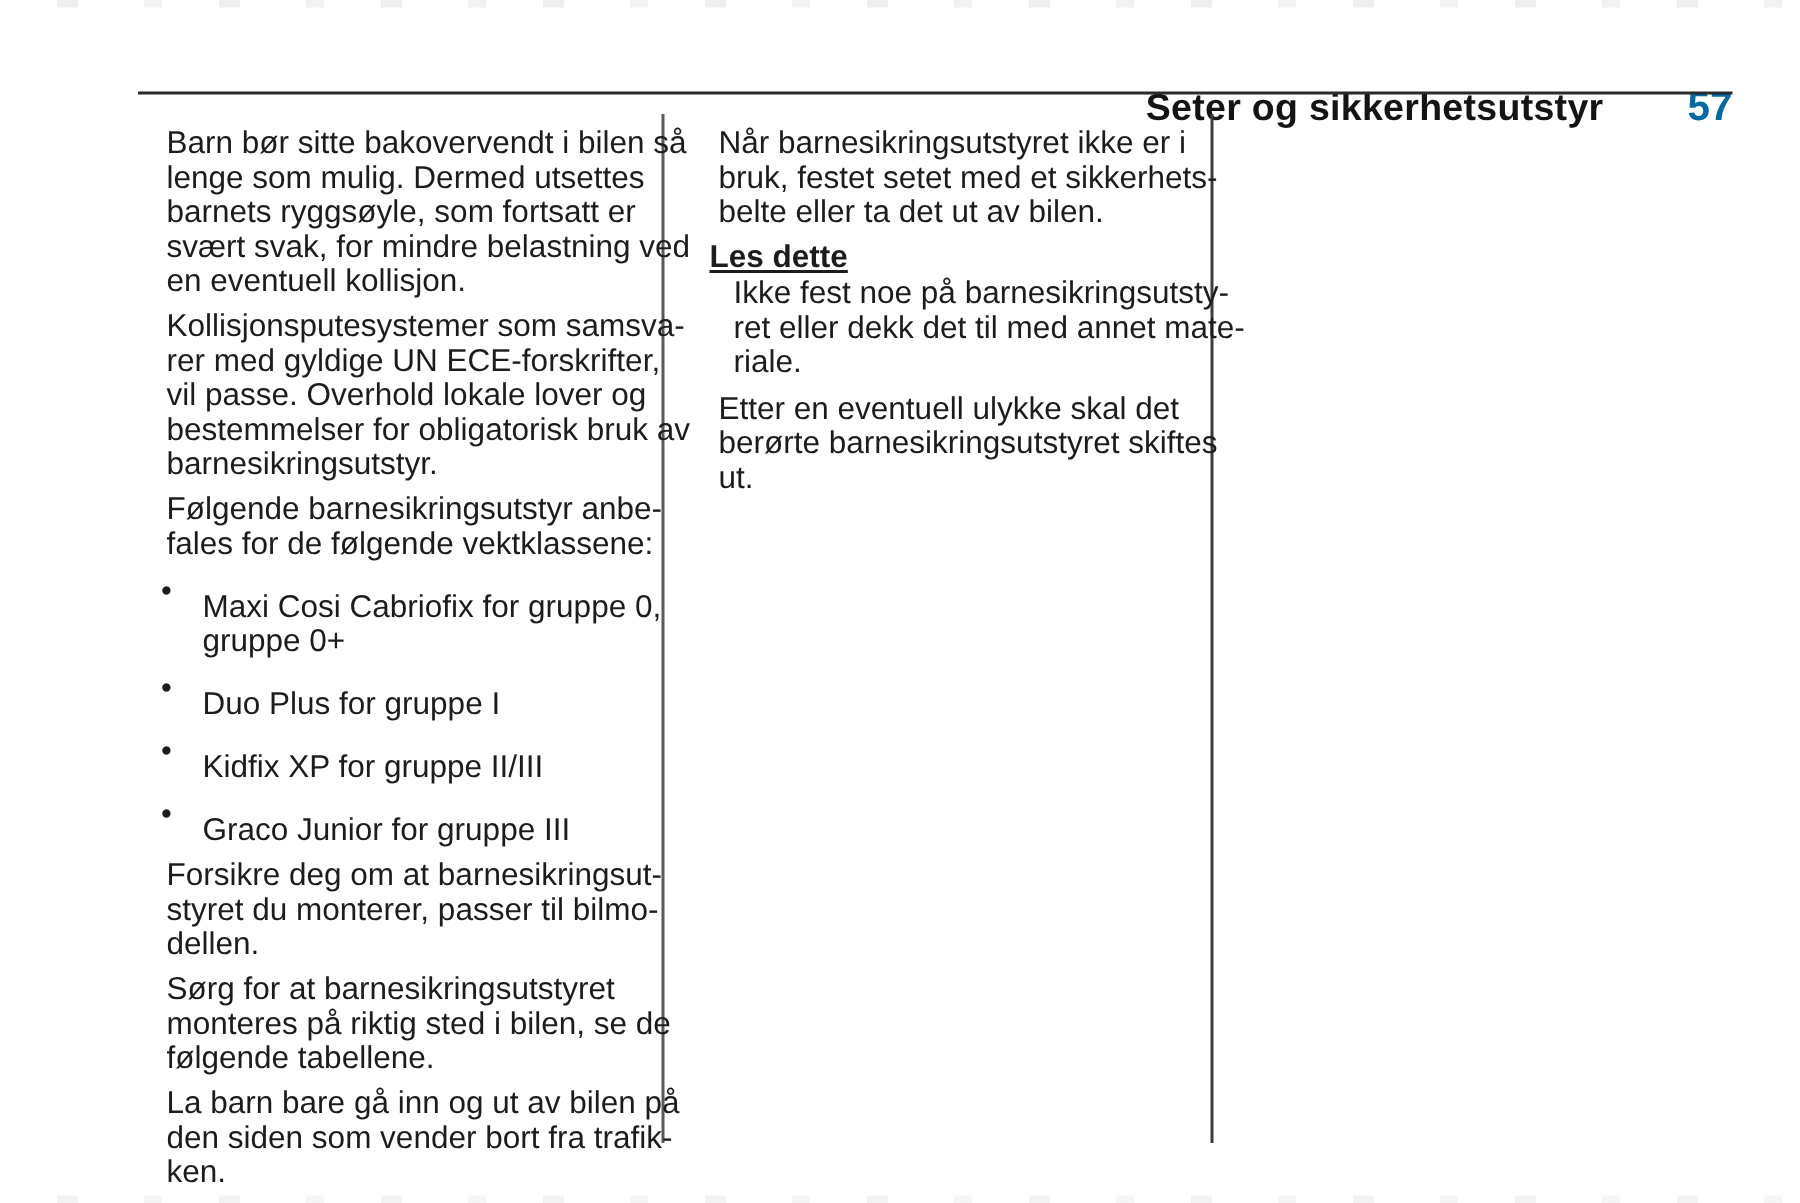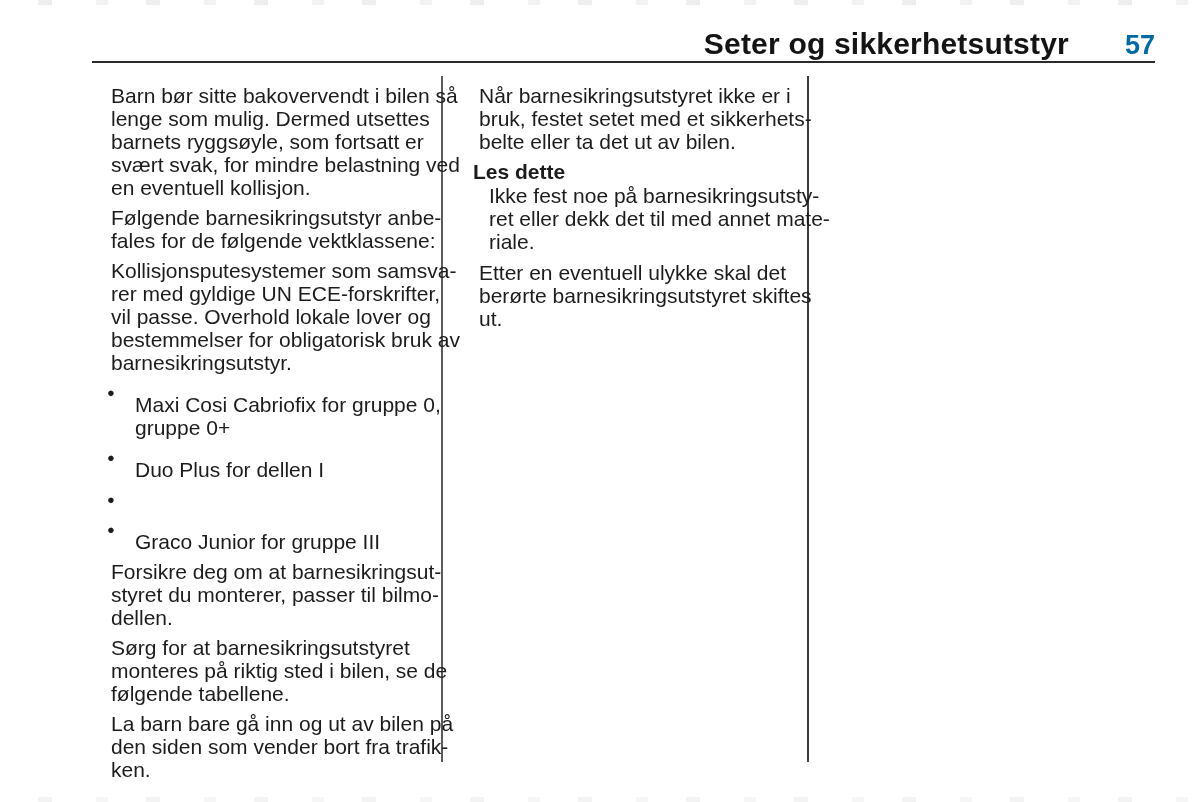--- a/index.html
+++ b/index.html
@@ -32,24 +32,25 @@
   .page-header {
     position: absolute;
     left: 92px;
     right: 45px;
     top: 27px;
     display: flex;
     justify-content: flex-end;
     align-items: baseline;
   }
   .chapter-title {
-    font-size: 30px;
+    font-size: 25px;
     font-weight: bold;
     color: #141414;
     letter-spacing: 0.2px;
+    margin-top: 31px;
   }
   .page-number {
     font-size: 27px;
     font-weight: bold;
     color: #0369a1;
     margin-left: 56px;
   }
   .header-rule {
     position: absolute;
     left: 92px;
@@ -97,20 +98,21 @@
     flex: 0 0 40px;
   }
   .bullet-text { white-space: pre; margin-top: 12px; }
 
   .note-block { margin: 3px 0 8px 10px; }
   .note-heading {
     font-weight: bold;
     margin: 0 0 1px 0;
     font-size: 21px;
     line-height: 23px;
+    text-decoration: underline;
   }
 </style>
 </head>
 <body>
 
 <div class="edge-strip top"></div>
 <div class="edge-strip bottom"></div>
 
 <div class="page-header">
   <span class="chapter-title">Seter og sikkerhetsutstyr</span>
@@ -120,40 +122,41 @@
 
 <div class="col-divider first"></div>
 <div class="col-divider second"></div>
 
 <div class="text-column left">
   <p class="para">Barn bør sitte bakovervendt i bilen så
 lenge som mulig. Dermed utsettes
 barnets ryggsøyle, som fortsatt er
 svært svak, for mindre belastning ved
 en eventuell kollisjon.</p>
-  <p class="para">Følgende barnesikringsutstyr anbe-
-fales for de følgende vektklassene:</p>
   <p class="para">Kollisjonsputesystemer som samsva-
 rer med gyldige UN ECE-forskrifter,
 vil passe. Overhold lokale lover og
 bestemmelser for obligatorisk bruk av
 barnesikringsutstyr.</p>
+  <p class="para">Følgende barnesikringsutstyr anbe-
+fales for de følgende vektklassene:</p>
 
   <div class="bullet-list">
     <div class="bullet-item">
       <span class="bullet-marker">●</span>
       <span class="bullet-text">Maxi Cosi Cabriofix for gruppe 0,
 gruppe 0+</span>
     </div>
     <div class="bullet-item">
       <span class="bullet-marker">●</span>
-      <span class="bullet-text">Duo Plus for dellen I</span>
+      <span class="bullet-text">Duo Plus for gruppe I</span>
     </div>
     <div class="bullet-item">
       <span class="bullet-marker">●</span>
+      <span class="bullet-text">Kidfix XP for gruppe II/III</span>
     </div>
     <div class="bullet-item">
       <span class="bullet-marker">●</span>
       <span class="bullet-text">Graco Junior for gruppe III</span>
     </div>
   </div>
 
   <p class="para">Forsikre deg om at barnesikringsut-
 styret du monterer, passer til bilmo-
 dellen.</p>

